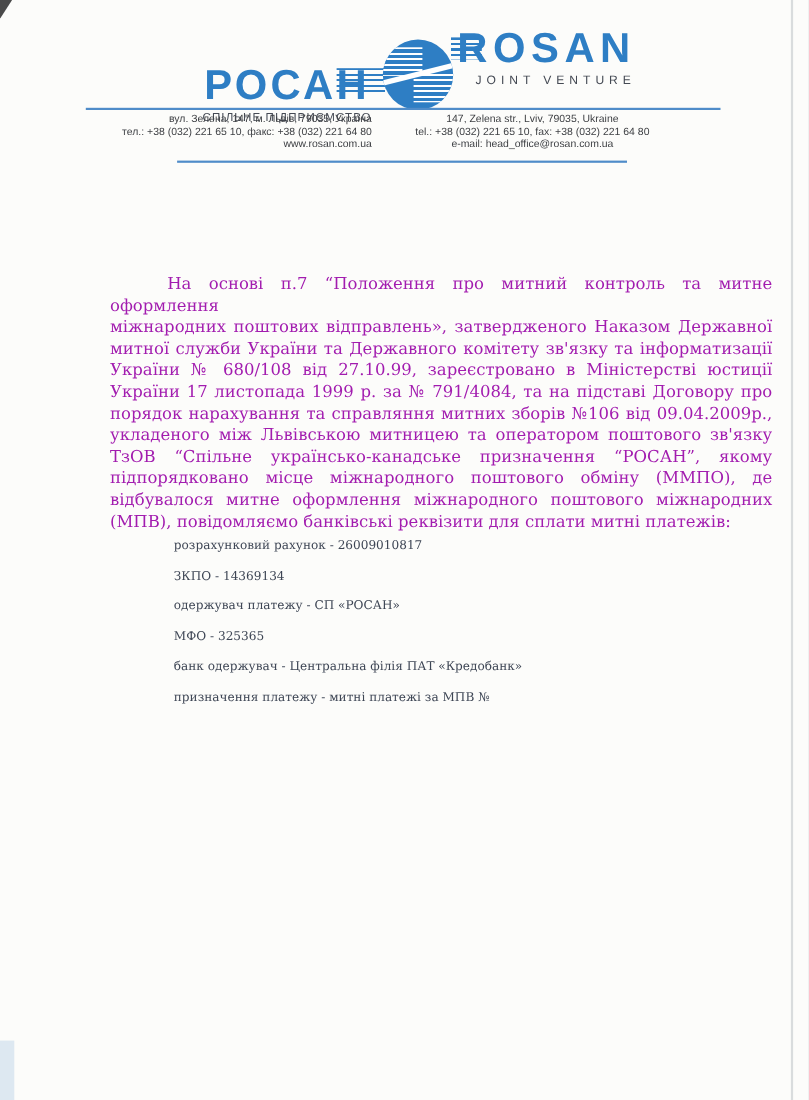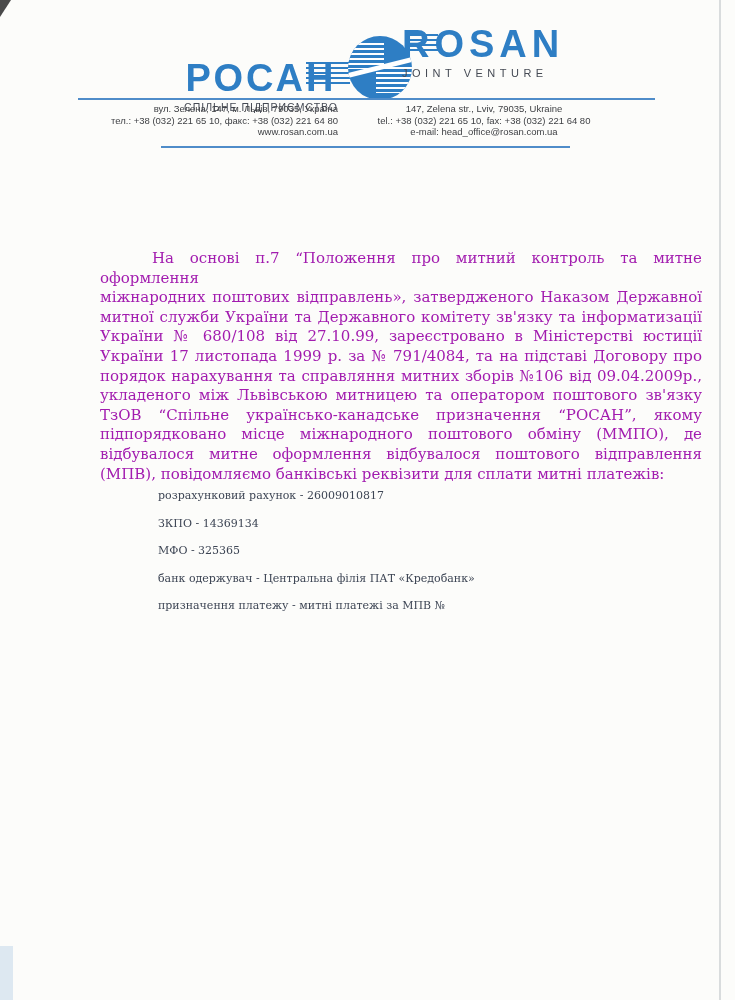--- a/index.html
+++ b/index.html
@@ -27,21 +27,21 @@
     background: #d9dcdd;
   }
   .scan-corner-bl {
     position: absolute; left: 0; top: 946px;
     width: 13px; height: 54px;
     background: #dde8f1;
   }
 
   
   .logo-uk { position: absolute; left: 183px; top: 26px; width: 156px; text-align: center; margin-top: 32px; }
-  .logo-en { position: absolute; left: 402px; top: 24px; width: 176px; text-align: left; }
+  .logo-en { position: absolute; left: 402px; top: 24px; width: 176px; text-align: right; }
   .logo-name {
     font-weight: bold;
     font-size: 38px;
     line-height: 40px;
     color: #2e7ec4;
     letter-spacing: 3px;
     white-space: nowrap;
   }
   .logo-en .logo-name { letter-spacing: 5px; }
   .logo-sub {
@@ -176,27 +176,28 @@
   <div class="letter-body">
     <div class="pline first">На основі п.7 “Положення про митний контроль та митне оформлення</div>
     <div class="pline">міжнародних поштових відправлень», затвердженого Наказом Державної</div>
     <div class="pline">митної служби України та Державного комітету зв'язку та інформатизації</div>
     <div class="pline">України № 680/108 від 27.10.99, зареєстровано в Міністерстві юстиції</div>
     <div class="pline">України 17 листопада 1999 р. за № 791/4084, та на підставі Договору про</div>
     <div class="pline">порядок нарахування та справляння митних зборів №106 від 09.04.2009р.,</div>
     <div class="pline">укладеного між Львівською митницею та оператором поштового зв'язку</div>
     <div class="pline">ТзОВ “Спільне українсько-канадське призначення “РОСАН”, якому</div>
     <div class="pline">підпорядковано місце міжнародного поштового обміну (ММПО), де</div>
-    <div class="pline">відбувалося митне оформлення відбувалося поштового відправлення</div>
+    <div class="pline">відбувалося митне оформлення міжнародного поштового міжнародних</div>
     <div class="pline last">(МПВ), повідомляємо банківські реквізити для сплати митні платежів:</div>
   </div>
 
   <div class="bank-list">
     <div class="bank-line">розрахунковий рахунок - 26009010817</div>
     <div class="bank-line">ЗКПО - 14369134</div>
+    <div class="bank-line">одержувач платежу - СП «РОСАН»</div>
     <div class="bank-line">МФО - 325365</div>
     <div class="bank-line">банк одержувач - Центральна філія ПАТ «Кредобанк»</div>
     <div class="bank-line">призначення платежу - митні платежі за МПВ №</div>
   </div>
 
   <div class="scan-edge-right"></div>
   <div class="scan-corner-bl"></div>
 
 </div>
 

